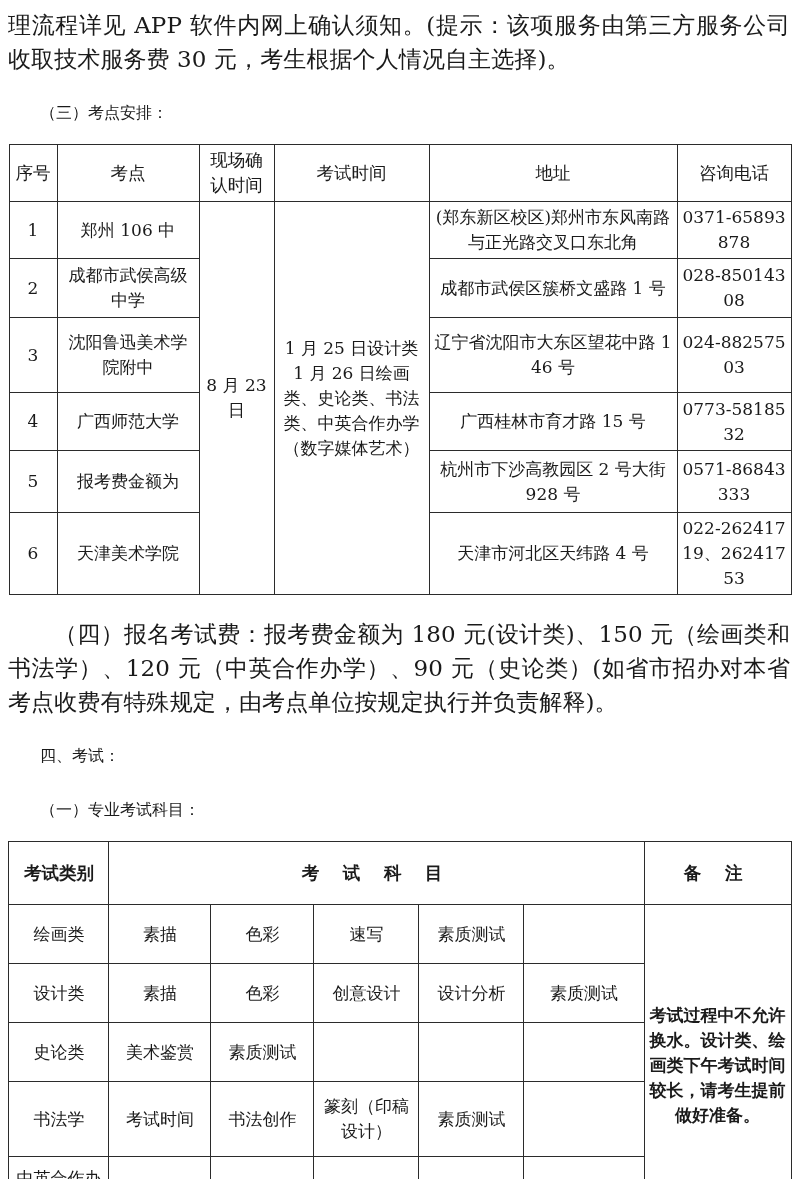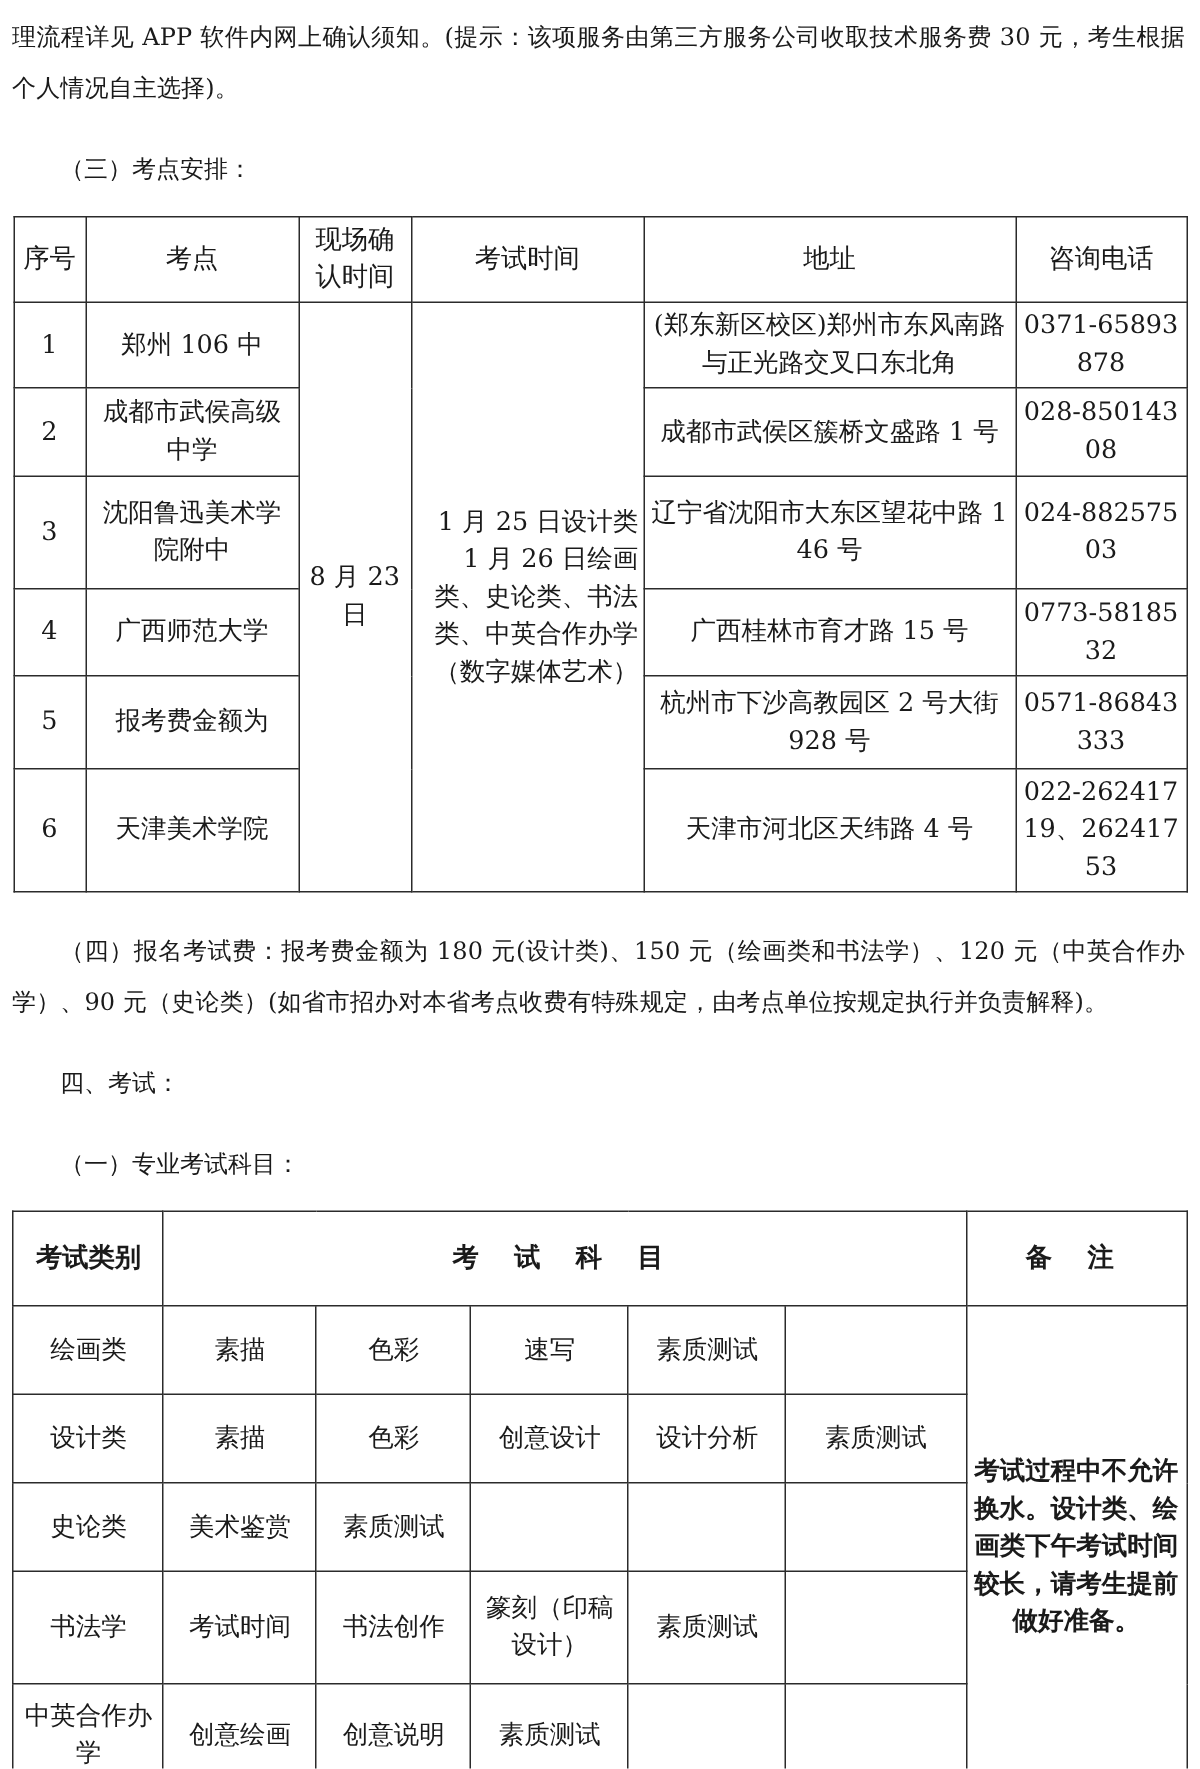--- a/index.html
+++ b/index.html
@@ -16,21 +16,21 @@
     overflow: hidden;
   }
   .page {
     width: 800px;
     height: 1179px;
     position: relative;
     padding: 0;
     box-sizing: border-box;
   }
   .para {
-    font-size: 16px;
+    font-size: 23px;
     line-height: 34px;
     text-align: justify;
     text-justify: inter-ideograph;
     margin: 0;
     padding: 0 10px 0 8px;
     letter-spacing: 0.1px;
   }
   .indent {
     text-indent: 2em;
   }
@@ -108,21 +108,21 @@
         <td class="hdr">现场确认时间</td>
         <td class="hdr">考试时间</td>
         <td class="hdr">地址</td>
         <td class="hdr">咨询电话</td>
       </tr>
 
       <tr>
         <td style="height:50px">1</td>
         <td>郑州 106 中</td>
         <td rowspan="6">8 月 23 日</td>
-        <td rowspan="6" style="white-space: pre-line; text-align: right;">1 月 25 日设计类
+        <td rowspan="6" style="white-space: pre-line;">1 月 25 日设计类
 1 月 26 日绘画类、史论类、书法类、中英合作办学（数字媒体艺术）</td>
         <td>(郑东新区校区)郑州市东风南路与正光路交叉口东北角</td>
         <td>0371-65893878</td>
       </tr>
 
       <tr>
         <td style="height:52px">2</td>
         <td>成都市武侯高级中学</td>
         <td>成都市武侯区簇桥文盛路 1 号</td>
         <td>028-85014308</td>

